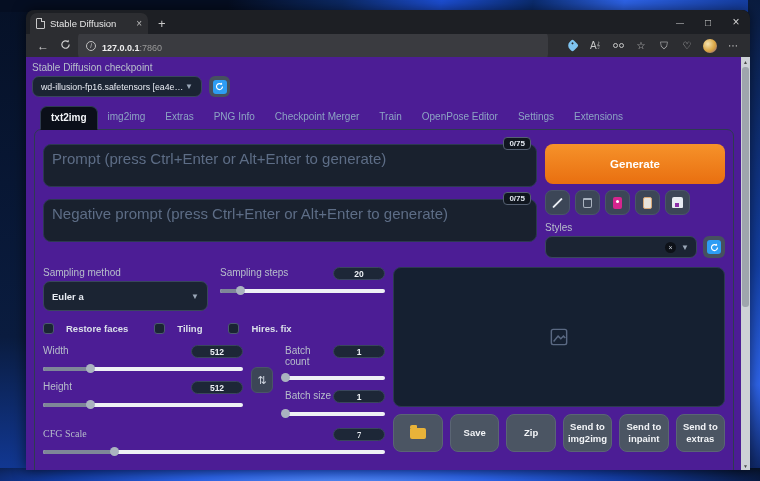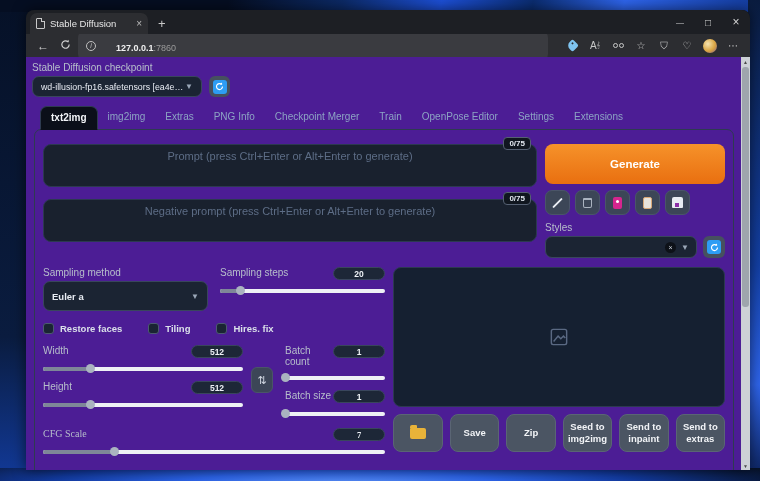--- a/index.html
+++ b/index.html
@@ -25,21 +25,21 @@
   .btab-doc { width:9px; height:11px; border:1px solid #c9c9c9; border-radius:1px; position:relative; flex:none; }
   .btab-doc:after { content:""; position:absolute; right:-1px; top:-1px; width:3px; height:3px; background:#2c2d31; border-left:1px solid #c9c9c9; border-bottom:1px solid #c9c9c9; }
   .btab-title { font-size:9.5px; color:#e6e6e6; flex:1; white-space:nowrap; overflow:hidden; }
   .btab-x { color:#b9b9b9; font-size:10px; cursor:default; }
   .newtab { color:#c9c9c9; font-size:13px; margin-left:10px; margin-bottom:3px; }
   .wctrls { position:absolute; right:0; top:0; height:24px; display:flex; }
   .wctrl { width:28px; height:24px; display:flex; align-items:center; justify-content:center; color:#d6d6d6; font-size:10px; }
 
   .toolbar { height:23px; background:#2c2d31; display:flex; align-items:center; padding:0 8px; gap:4px; }
   .nav-ic { color:#cfcfcf; font-size:12px; width:18px; text-align:center; }
-  .urlpill { flex:1; height:17px; background:#3a3b40; border-radius:9px; display:flex; align-items:center; padding:17px 8px; gap:20px; max-width:470px; }
+  .urlpill { flex:1; height:17px; background:#3a3b40; border-radius:9px; display:flex; align-items:center; padding:17px 8px; gap:6px; max-width:470px; }
   .info-i { width:10px; height:10px; border:1px solid #bfbfbf; border-radius:50%; color:#bfbfbf; font-size:7px; display:flex; align-items:center; justify-content:center; font-style:italic; flex:none; }
   .url-host { font-size:9px; color:#f0f0f0; font-weight:bold; }
   .url-port { font-size:9px; color:#9a9a9a; }
   .tb-icons { display:flex; align-items:center; gap:9px; margin-left:auto; padding-right:2px; }
   .tb-ic { width:14px; height:14px; display:flex; align-items:center; justify-content:center; color:#c8c8c8; font-size:10px; }
   .tag-shape { width:9px; height:9px; background:#7fc4f0; border-radius:2px 2px 2px 5px; transform:rotate(45deg); position:relative; }
   .tag-shape:after { content:""; position:absolute; left:2px; top:2px; width:2px; height:2px; border-radius:50%; background:#2c2d31; }
   .avatar { width:14px; height:14px; border-radius:50%; background:radial-gradient(circle at 35% 35%,#f4e3b1,#d9a441 55%,#7a5b8f); }
   .glasses { display:flex; gap:1px; align-items:center; }
   .glasses i { width:5px; height:5px; border:1px solid #c8c8c8; border-radius:50%; display:block; }
@@ -61,21 +61,21 @@
 
   .tabs { display:flex; margin-top:9px; position:relative; z-index:2; margin-bottom:-1px; padding-left:8px; }
   .tab { font-size:10px; color:#8da4c4; padding:5px 10px 6px; white-space:nowrap; }
   .tab.active { color:#f3f5f8; font-weight:bold; background:#0b0f19; border:1px solid #2e3b51; border-bottom:1px solid #0b0f19; border-radius:7px 7px 0 0; }
 
   .main-box { border:1px solid #2e3b51; border-radius:7px; margin:0 16px 0 2px; padding:7px 8px; height:390px; }
 
   .row1 { display:flex; gap:8px; }
   .prompts { flex:1; display:flex; flex-direction:column; gap:12px; padding-top:7px; }
   .pbox { position:relative; background:#19212e; border:1px solid #2c3950; border-radius:8px; height:43px; padding:5px 8px; }
-  .pbox .ph { font-size:11px; color:#5d6d86;text-align:center; }
+  .pbox .ph { font-size:15px; color:#5d6d86; }
   .counter { position:absolute; top:-8px; right:5px; background:#10161f; border:1px solid #556072; border-radius:4px; font-size:8px; font-weight:bold; color:#e3e8f0; padding:1px 5px; }
 
   .gencol { width:180px; flex:none; padding-top:7px; }
   .gen-btn { height:40px; width:100%; border-radius:8px; background:linear-gradient(180deg,#f6922a,#e96f10); display:flex; align-items:center; justify-content:center; color:#fff; font-weight:bold; font-size:11.5px; }
   .toolrow { display:flex; gap:5px; margin-top:6px; }
   .minibtn { width:25px; height:25px; background:#3c4657; border:1px solid #4a5568; border-radius:7px; display:flex; align-items:center; justify-content:center; }
   .diag { width:13px; height:2px; background:#e8ecf3; transform:rotate(-45deg); border-radius:1px; }
   .trash { width:9px; height:10px; border:1px solid #aab3c0; border-top:2px solid #aab3c0; border-radius:1px 1px 2px 2px; }
   .pinkcard { width:9px; height:12px; background:#d6258e; border-radius:2px; position:relative; }
   .pinkcard:after { content:""; position:absolute; left:2.5px; top:3px; width:3px; height:3px; border-radius:50%; background:#fff; }
@@ -91,21 +91,21 @@
   .settings { width:342px; flex:none; }
   .sgrid { display:flex; gap:12px; }
   .scol { flex:1; }
   .dd { height:22px; padding:14px 8px; font-size:9.5px; font-weight:bold; justify-content:space-between; margin-top:3px; }
   .valrow { display:flex; justify-content:space-between; align-items:flex-start; }
   .valbox { background:#1d2737; border:1px solid #39465c; border-radius:8px; min-width:52px; height:13px; display:flex; align-items:center; justify-content:center; color:#eef1f6; font-size:8.5px; font-weight:bold; padding:0 6px; }
   .slider { position:relative; height:4px; background:#eef1f5; border-radius:2px; margin-top:9px; }
   .slider .fill { position:absolute; left:0; top:0; bottom:0; background:#7e8798; border-radius:2px; }
   .slider .handle { position:absolute; top:-3px; width:9px; height:9px; margin-left:-5px; background:#aab3c0; border-radius:50%; }
   .checks { display:flex; gap:26px; margin-top:12px; }
-  .check { display:flex; align-items:flex-end; gap:6px; }
+  .check { display:flex; align-items:flex-end; gap:12px; }
   .cbox { width:11px; height:11px; border:1px solid #4c5a70; background:#1a2433; border-radius:3px; }
   .clabel { font-size:9.5px; font-weight:bold; color:#dae0e9; }
   .dims { display:flex; margin-top:11px; position:relative; }
   .dim-left { width:200px; }
   .dim-right { flex:1; margin-left:42px; }
   .dimrow { margin-bottom:10px; }
   .swapbtn { position:absolute; left:208px; top:22px; width:22px; height:26px; background:#3c4657; border:1px solid #4a5568; border-radius:6px; color:#cfd6e0; font-size:11px; display:flex; align-items:center; justify-content:center; }
 
   .gallery { flex:1; display:flex; flex-direction:column; }
   .gal-box { height:140px; background:#152031; border:1px solid #2c3950; border-radius:8px; display:flex; align-items:center; justify-content:center; }
@@ -357,21 +357,21 @@
               <rect x="1.5" y="1.5" width="17" height="17" rx="2" fill="none" stroke="#5a6983" stroke-width="1.6"></rect>
               <path d="M4 15 L9 9 L12 12 L15 9 L17 11" fill="none" stroke="#5a6983" stroke-width="1.6"></path>
             </svg>
           </div>
           <div class="gal-btns">
             <div class="gbtn folder">
                 <span class="folder-ic"></span>
               </div>
             <div class="gbtn">Save</div>
             <div class="gbtn">Zip</div>
-            <div class="gbtn">Seed to img2img</div>
+            <div class="gbtn">Send to img2img</div>
             <div class="gbtn">Send to inpaint</div>
             <div class="gbtn">Send to extras</div>
           </div>
         </div>
       </div>
 
     </div>
 
     <div class="scrollbar">
       <div class="sb-arrow">▲</div>

